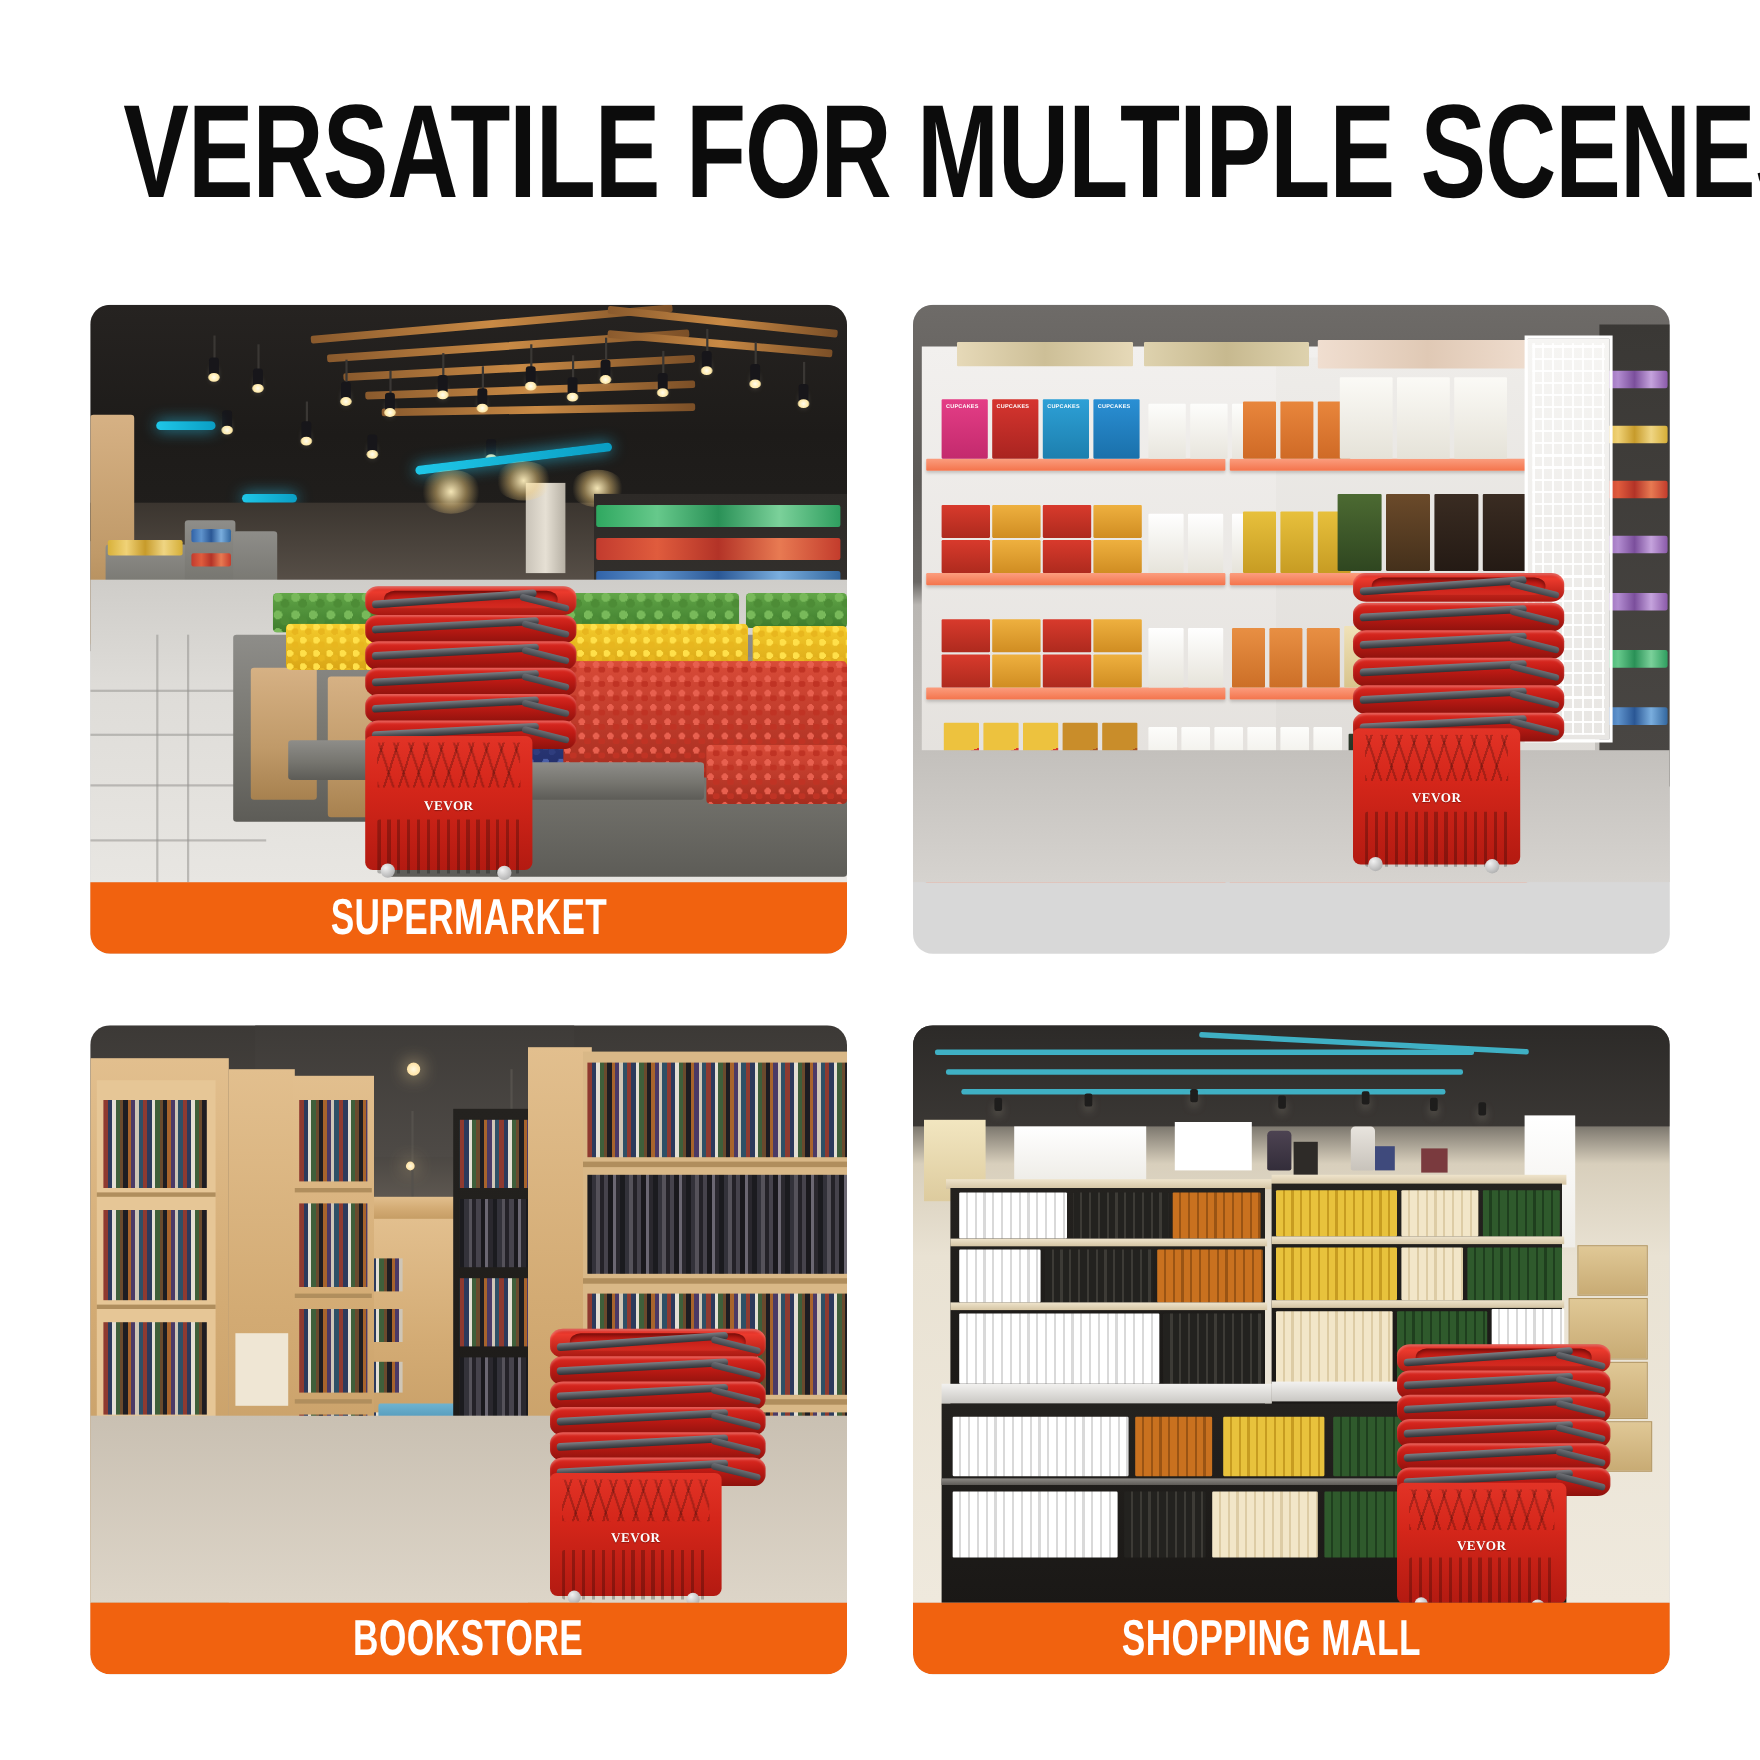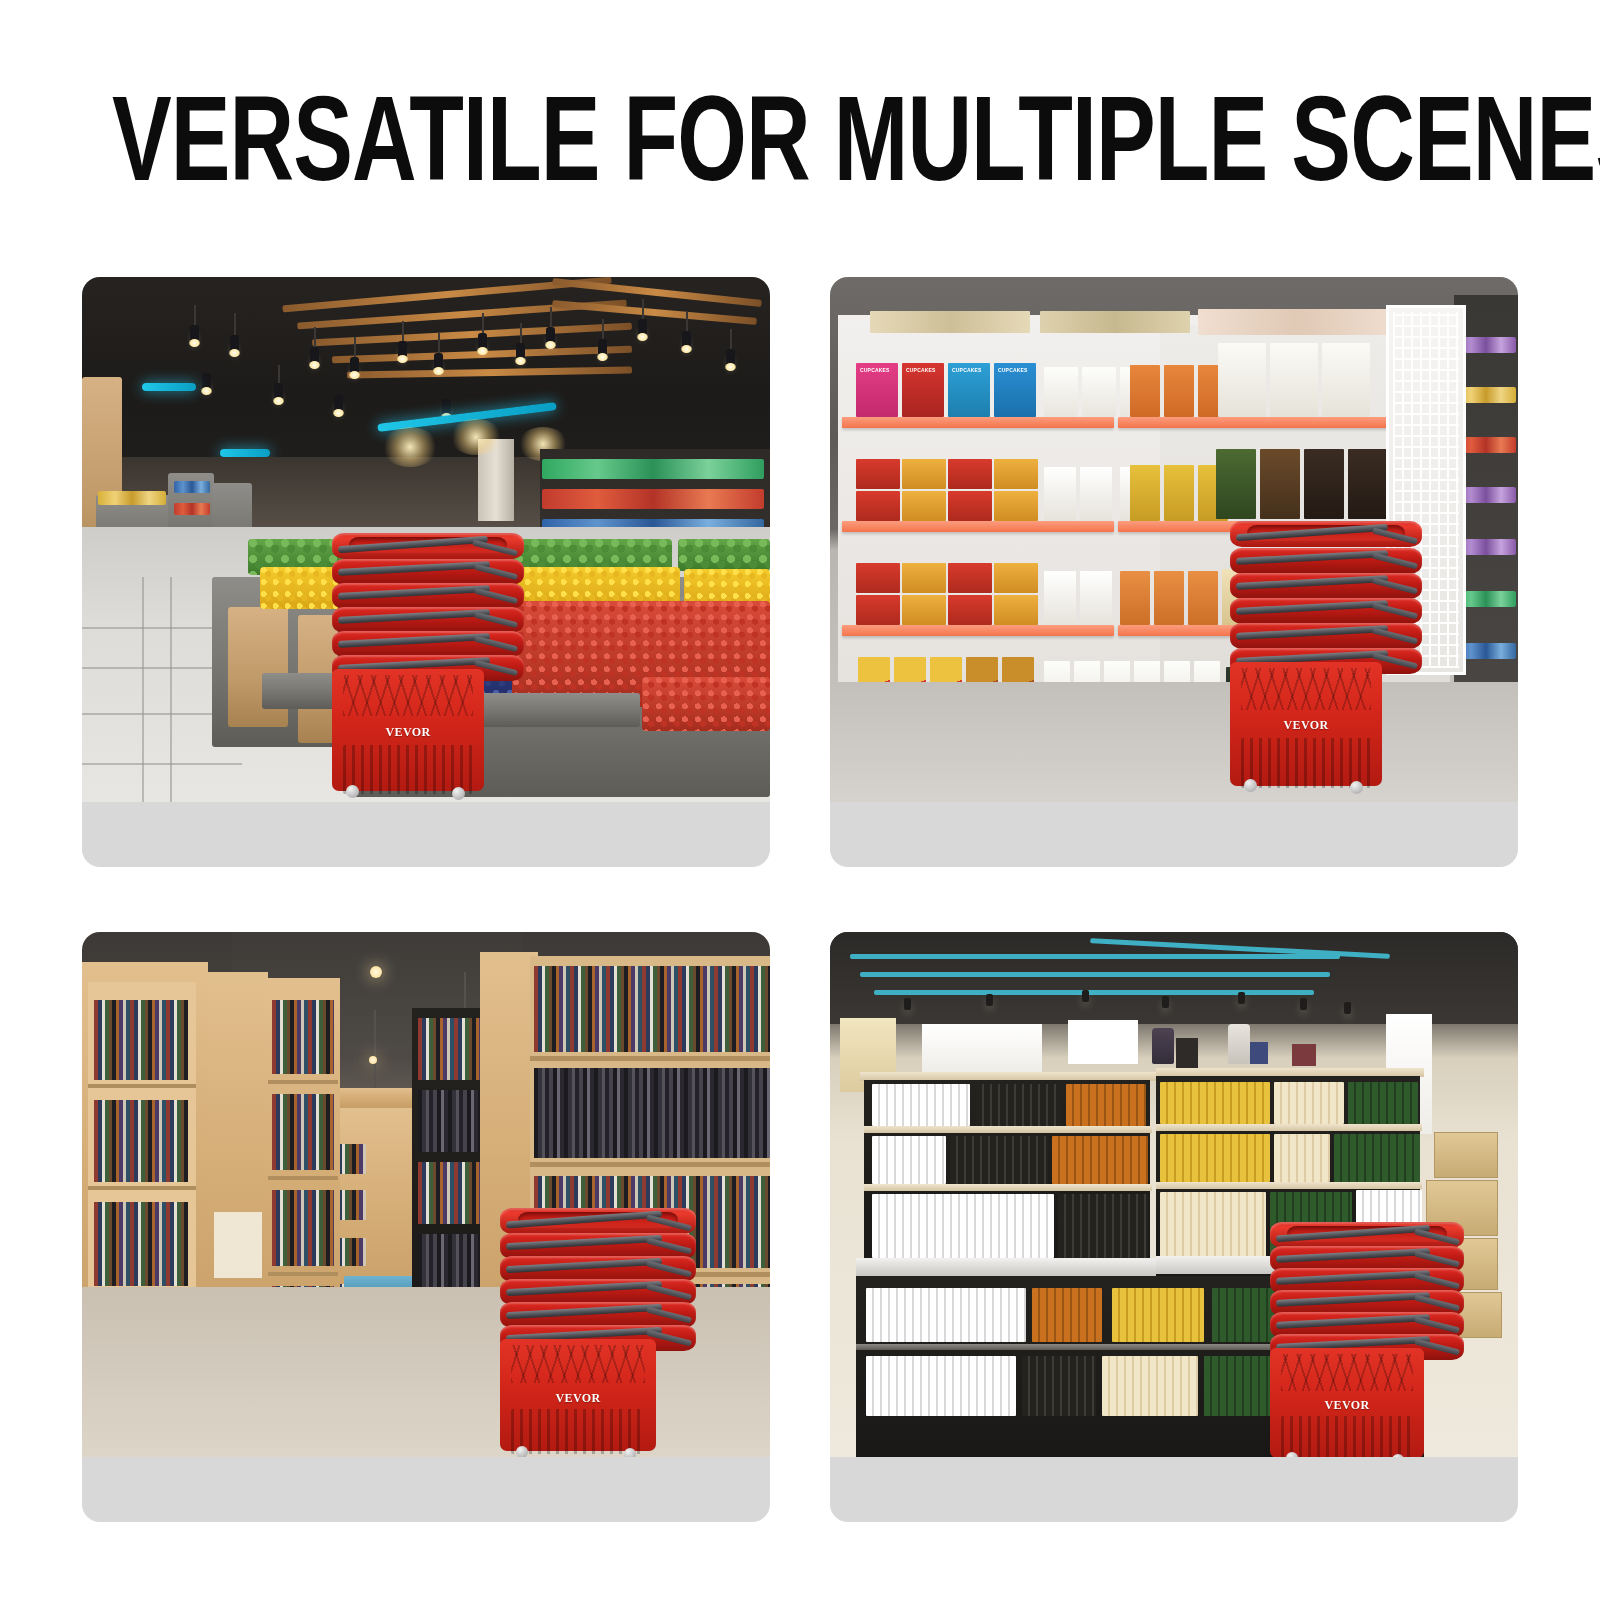--- a/index.html
+++ b/index.html
@@ -513,20 +513,23 @@
           <div class="bk-body" style="top:136px;height:122px;width:152px;">
             <div class="bk-vents" style="top:6px;"></div>
             <div class="bk-logo" style="top:56px;font-size:12px;">VEVOR</div>
             <div class="bk-slots" style="top:76px;"></div>
           </div>
           <div class="bk-wheel" style="left:14px;top:252px;width:13px;height:13px;"></div>
           <div class="bk-wheel" style="left:120px;top:254px;width:13px;height:13px;"></div>
         </div>
       </div>
 
+      <div class="caption-bar">
+        <span class="caption-text">SUPERMARKET</span>
+      </div>
     </div>
 
     <div class="panel">
       <div class="photo">
         <div class="scene">
           <div class="cs-bg"></div>
           <div class="cs-sideshelf"></div>
           <div class="sm-prodrow e" style="right:2px;top:60px;width:60px;height:16px;"></div>
           <div class="sm-prodrow d" style="right:2px;top:110px;width:60px;height:16px;"></div>
           <div class="sm-prodrow b" style="right:2px;top:160px;width:60px;height:16px;"></div>
@@ -784,20 +787,23 @@
           <div class="bk-body" style="top:131px;height:112px;width:156px;">
             <div class="bk-vents" style="top:6px;"></div>
             <div class="bk-logo" style="top:52px;font-size:12px;">VEVOR</div>
             <div class="bk-slots" style="top:70px;"></div>
           </div>
           <div class="bk-wheel" style="left:16px;top:238px;width:12px;height:12px;"></div>
           <div class="bk-wheel" style="left:124px;top:240px;width:12px;height:12px;"></div>
         </div>
       </div>
 
+      <div class="caption-bar">
+        <span class="caption-text">BOOKSTORE</span>
+      </div>
     </div>
 
     <div class="panel">
       <div class="photo">
         <div class="scene">
           <div class="mm-bg"></div>
           <div class="mm-ceiling"></div>
           <div class="mm-pipe" style="left:20px;top:22px;width:490px;"></div>
           <div class="mm-pipe" style="left:30px;top:40px;width:470px;"></div>
           <div class="mm-pipe" style="left:44px;top:58px;width:440px;"></div>
@@ -895,16 +901,19 @@
           <div class="bk-body" style="top:126px;height:110px;width:154px;">
             <div class="bk-vents" style="top:6px;"></div>
             <div class="bk-logo" style="top:50px;font-size:12px;">VEVOR</div>
             <div class="bk-slots" style="top:68px;"></div>
           </div>
           <div class="bk-wheel" style="left:16px;top:230px;width:12px;height:12px;"></div>
           <div class="bk-wheel" style="left:122px;top:232px;width:12px;height:12px;"></div>
         </div>
       </div>
 
+      <div class="caption-bar cap-left">
+        <span class="caption-text">SHOPPING MALL</span>
+      </div>
     </div>
 
   </div>
 </div>
 
 </body></html>

